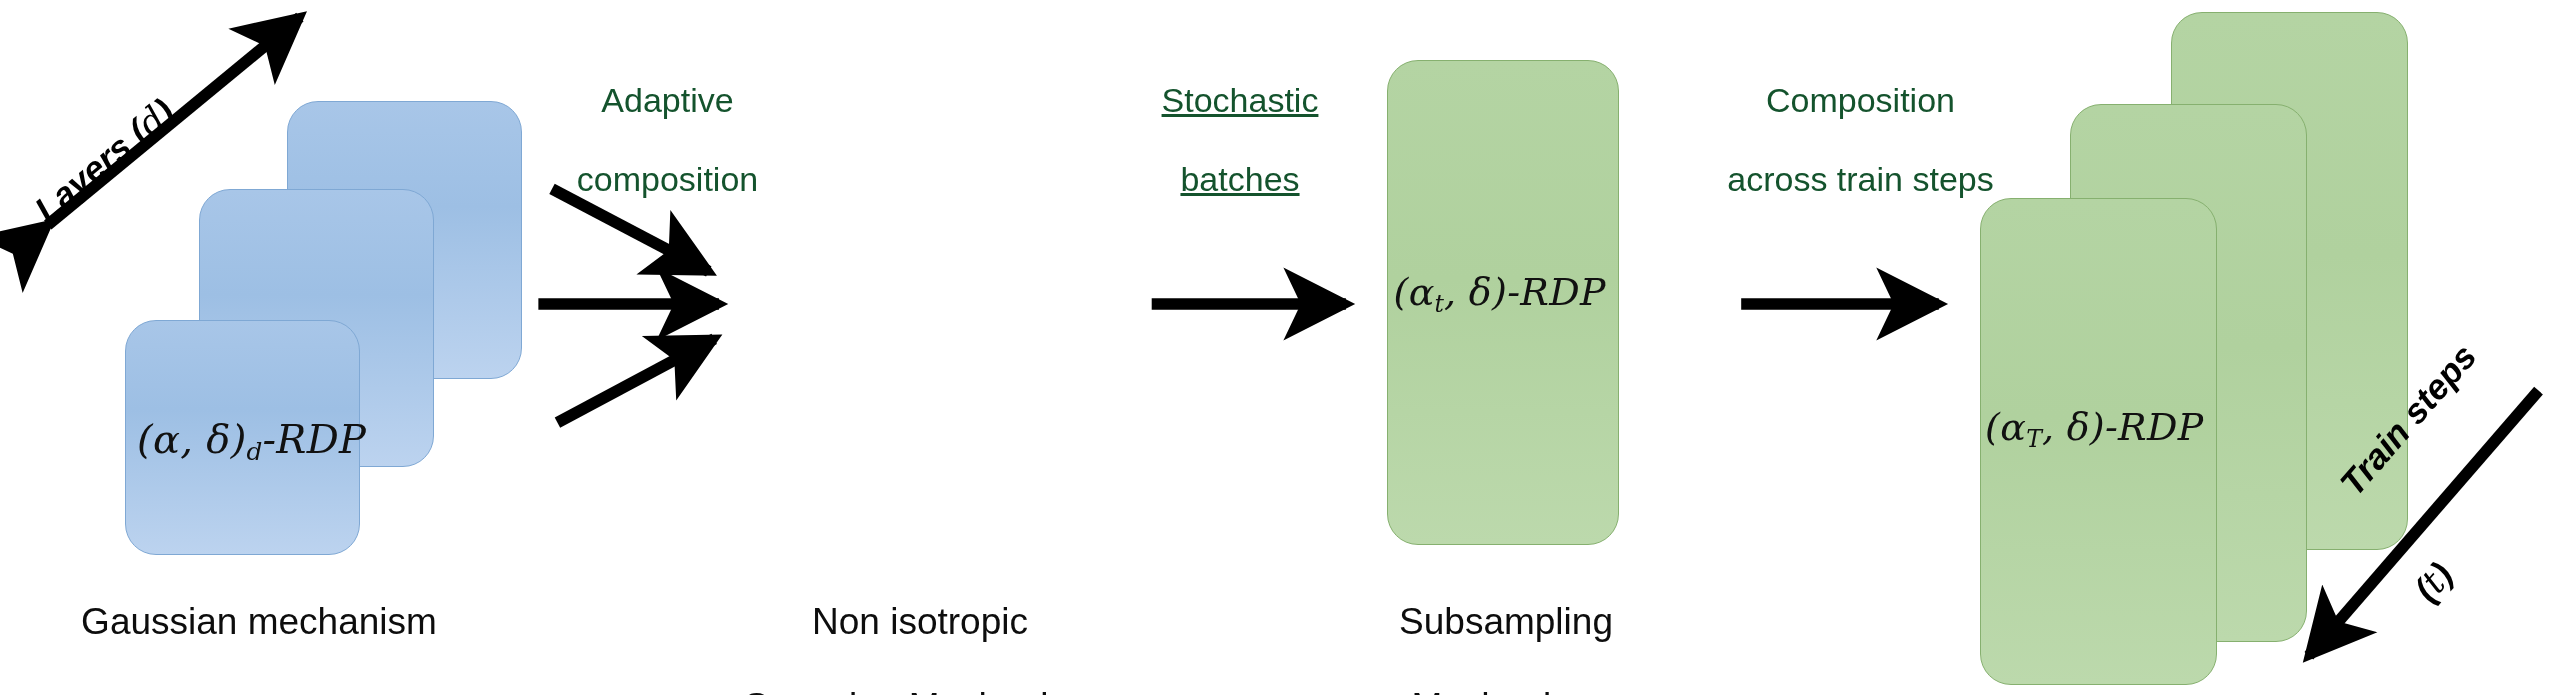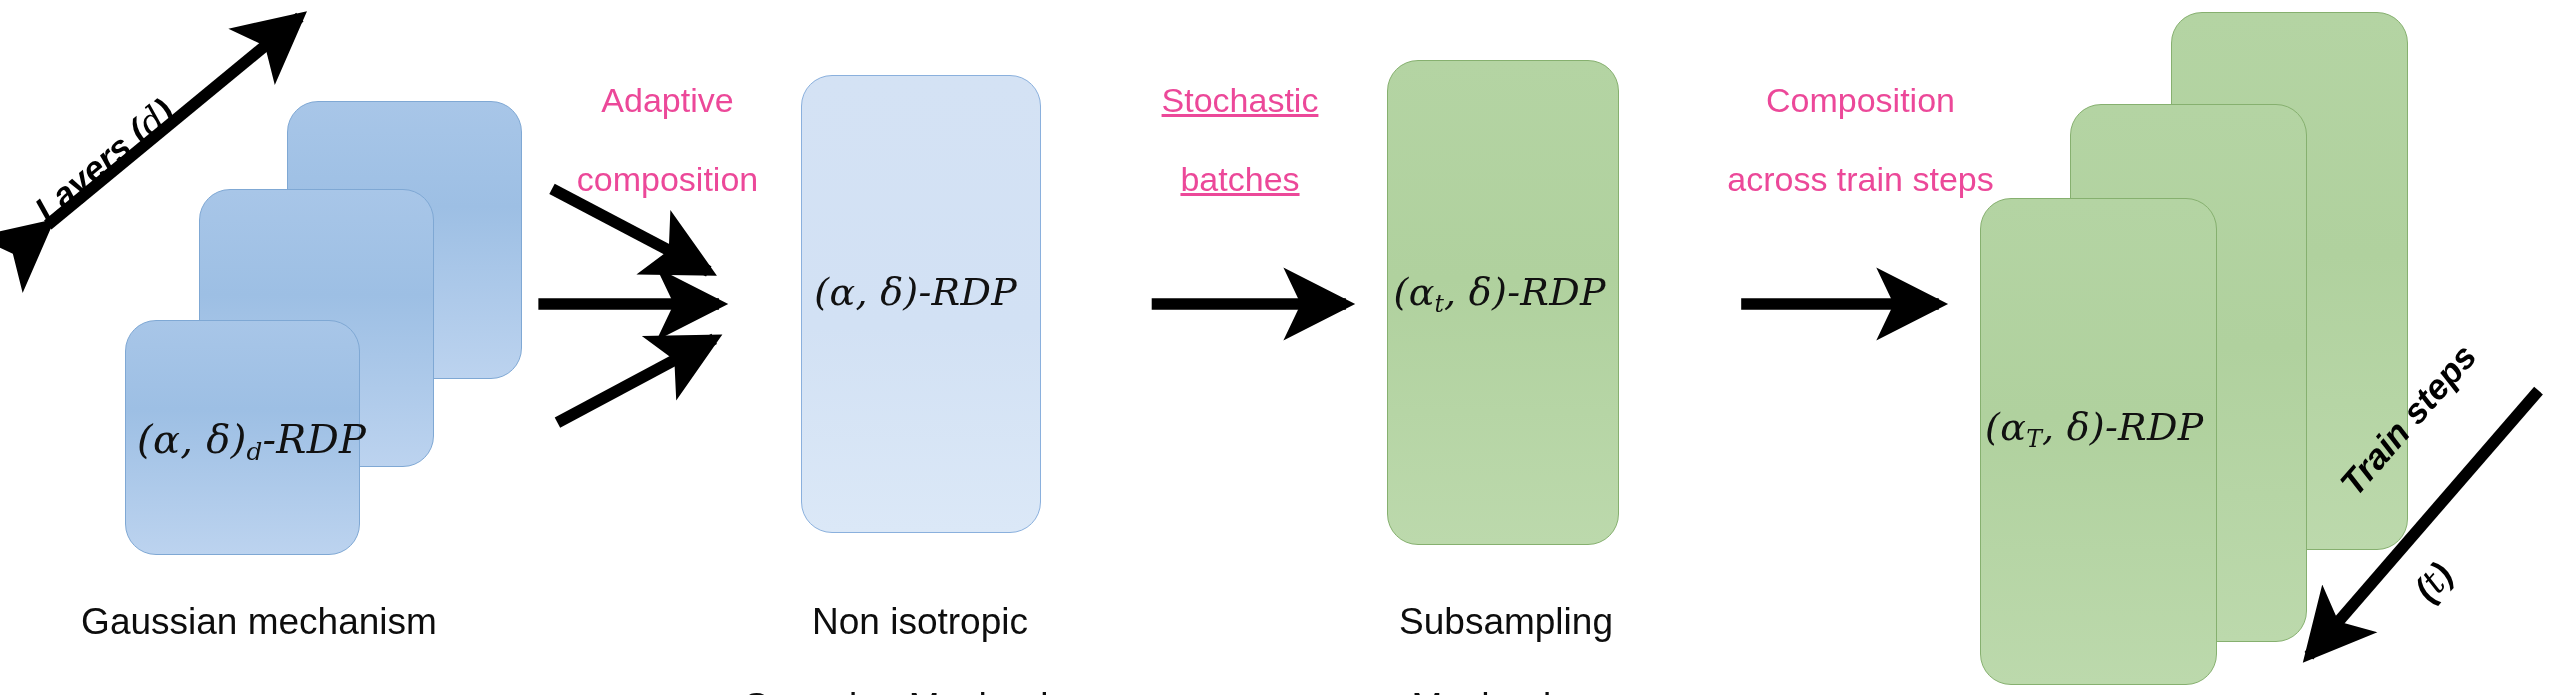--- a/index.html
+++ b/index.html
@@ -59,21 +59,21 @@
     font-family: "Liberation Sans", sans-serif;
     font-size: 37px;
     line-height: 1.14;
     white-space: pre-line;
   }
 
   
   .edge-label {
     position: absolute;
     text-align: center;
-    color: #ec4899;
+    color: #14532d;
     font-family: "Liberation Sans", sans-serif;
     font-size: 34px;
     line-height: 1.16;
     white-space: pre-line;
   }
 
   
   .axis-label {
     position: absolute;
     color: #000000;
@@ -156,25 +156,20 @@
     <div>
       
     </div>
   </div>
 
   <div class="edge-label" style="left:521px; top:42px; width:293px;">
     <div>Adaptive</div>
     <div>composition</div>
   </div>
 
-  <div class="card card-blue-pale" style="left:801px; top:75px; width:240px; height:458px;">
-    <div class="math" style="left:12.3px; top:194px; font-size:38px;">
-      <span>(α, δ)</span><span>-RDP</span>
-    </div>
-  </div>
 
   <div class="caption" style="left:661px; top:559px; width:518px;">
     <div>Non isotropic</div>
     <div>Gaussian Mechanism</div>
   </div>
 
   <div class="edge-label" style="left:1114px; top:42px; width:252px;text-decoration:underline;">
     <div>Stochastic</div>
     <div>batches</div>
   </div>

